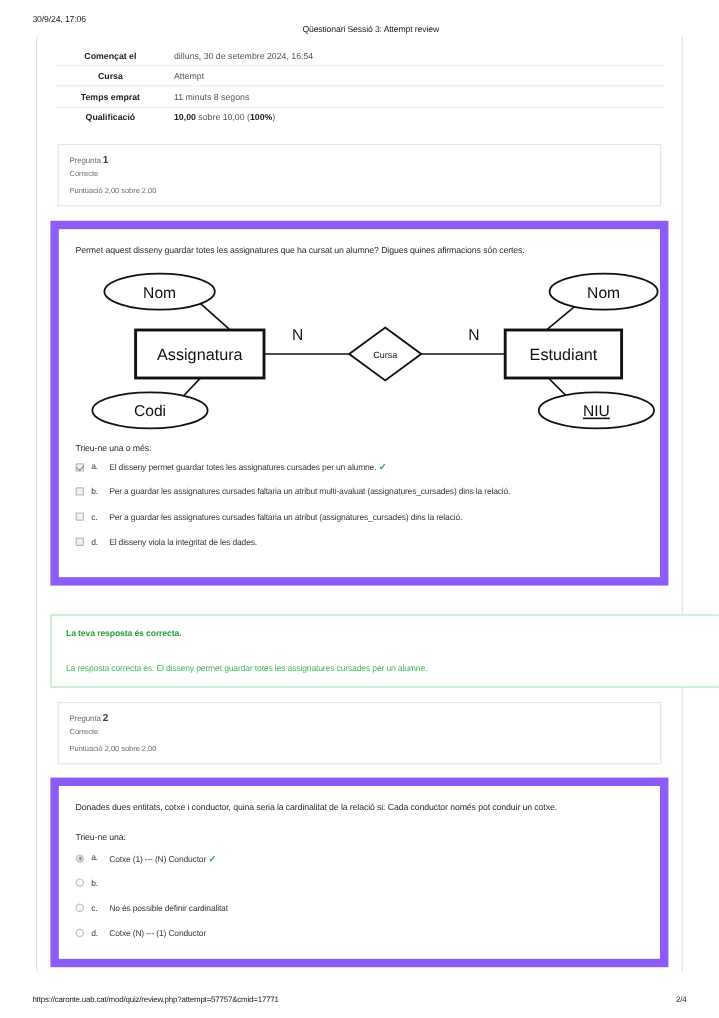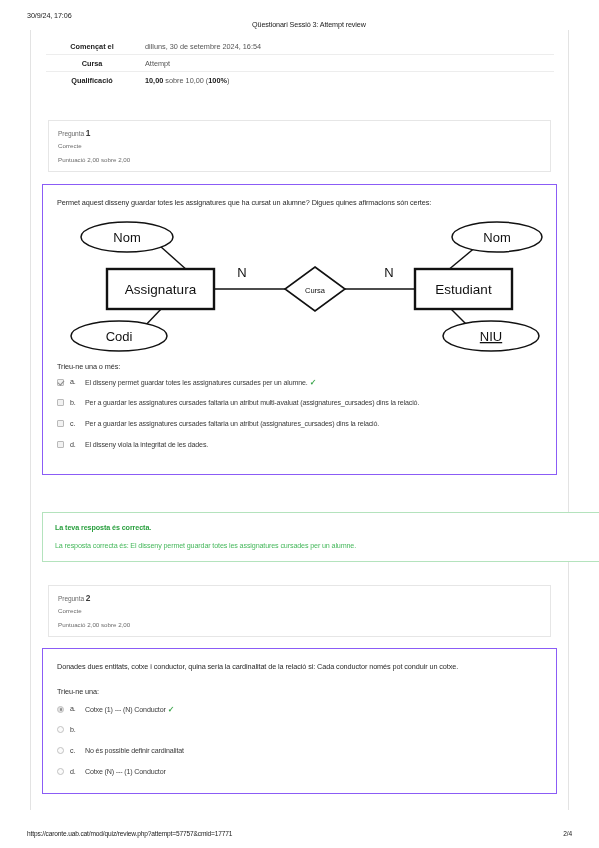--- a/index.html
+++ b/index.html
@@ -59,21 +59,21 @@
     border:1px solid #e6e6e6; background:#fff;
     padding:7px 9px 8px 9px;
   }
   .qinfo .qno { font-size:6.6px; color:#6b6b6b; letter-spacing:-0.1px; }
   .qinfo .qno b { font-size:8.4px; color:#3a3a3a; }
   .qinfo .qstate { font-size:6.2px; color:#6b6b6b; margin-top:4px; }
   .qinfo .qmark  { font-size:6.2px; color:#6b6b6b; margin-top:7px; }
 
   .qbody {
     position:absolute; left:42px; width:515px;
-    border:1px solid #8b5cf6; background:#fff;
+    border:7px solid #8b5cf6; background:#fff;
     padding:12px 14px 14px 14px;
   }
   .qtext {
     font-size:7.3px; line-height:1.65; color:#2b2b2b;
     letter-spacing:-0.1px;
   }
 
   
   .prompt { font-size:7.3px; color:#2b2b2b; margin-top:4px; letter-spacing:-0.1px;}
   .opts { margin-top:6px; }
@@ -108,21 +108,21 @@
     width:2.4px; height:2.4px; border-radius:50%; background:#8e8e8e;
   }
 
   
   .feedback {
     position:absolute; left:42px; width:562px;
     border:1px solid #b4e3bd; background:#fff;
     padding:10px 12px 11px 12px;
   }
   .fb-title { font-size:7.2px; font-weight:bold; color:#2aa03f; letter-spacing:-0.1px;}
-  .fb-text  { font-size:7.2px; color:#46b85c; margin-top:9px; letter-spacing:-0.15px;}
+  .fb-text  { font-size:7.2px; color:#46b85c; margin-top:20px; letter-spacing:-0.15px;}
 
   
   .diagram { margin-top:10px; }
 </style>
 </head>
 <body>
 
 <div class="print-header">
   <span class="ph-date">30/9/24, 17:06</span>
   <span class="ph-title">Qüestionari Sessió 3: Attempt review</span>
@@ -132,20 +132,24 @@
 
 <table class="summary">
   <tbody>
       <tr>
     <td class="k">Començat el</td>
     <td class="v">dilluns, 30 de setembre 2024, 16:54</td>
   </tr>
   <tr>
     <td class="k">Cursa</td>
     <td class="v">Attempt</td>
+  </tr>
+  <tr>
+    <td class="k">Temps emprat</td>
+    <td class="v">11 minuts 8 segons</td>
   </tr>
   <tr>
     <td class="k">Qualificació</td>
     <td class="v"><b>10,00</b><span> sobre 10,00 (</span><b>100%</b><span>)</span></td>
   </tr>
 </tbody>
   </table>
 
 <div class="qinfo" style="top:120px;">
   <div class="qno"><span>Pregunta </span><b>1</b></div>

